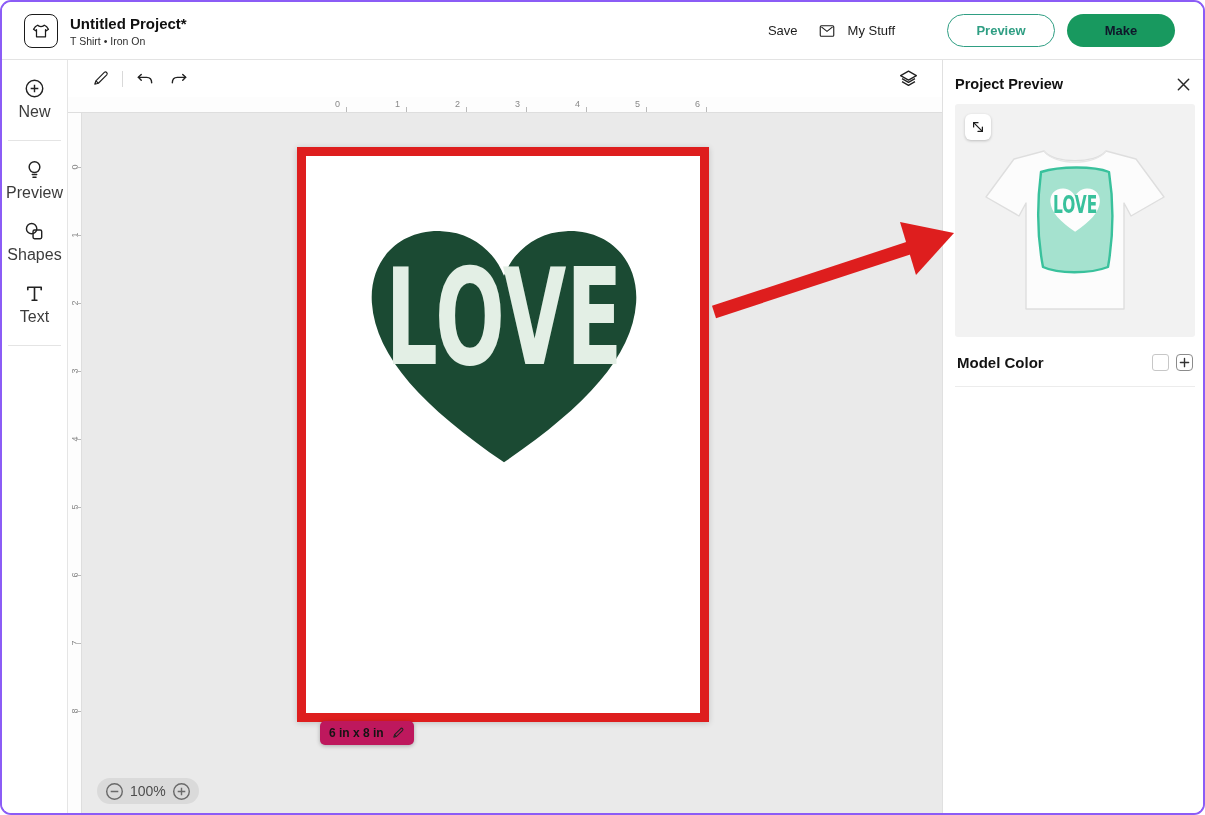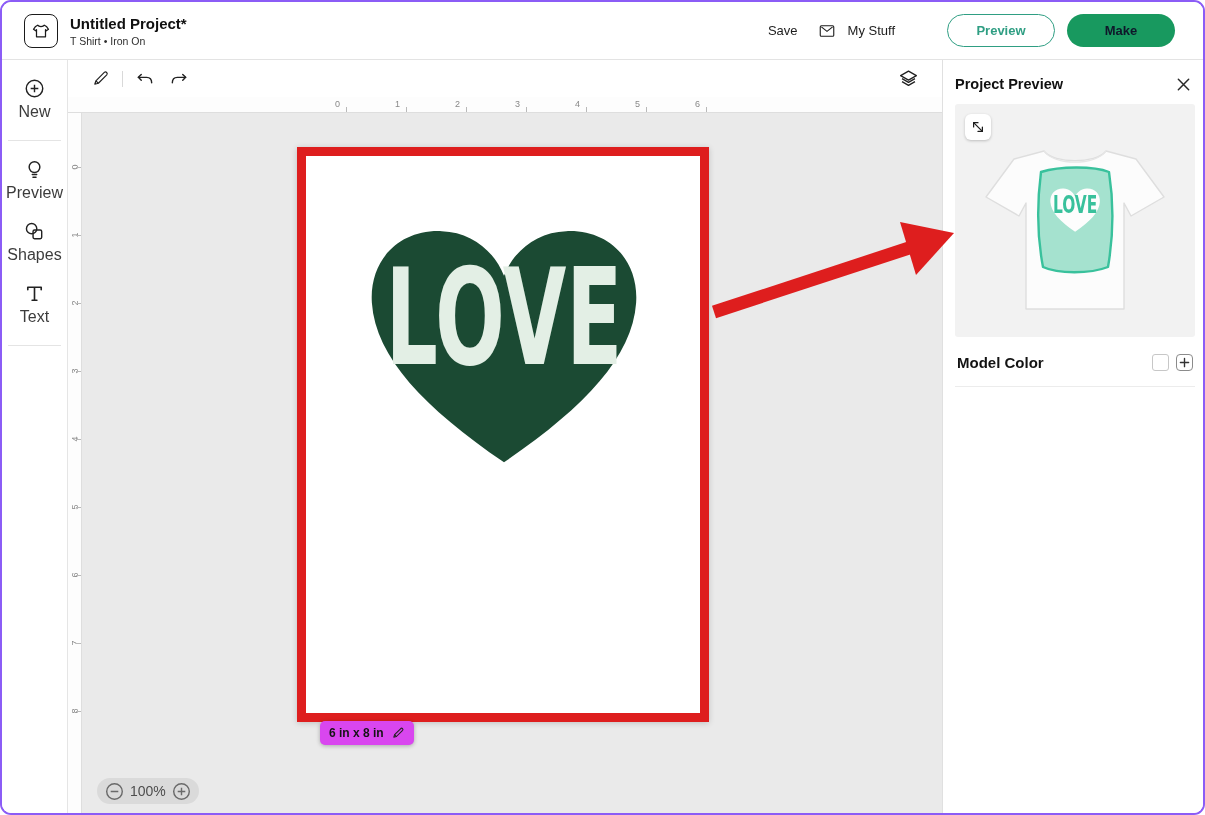--- a/index.html
+++ b/index.html
@@ -40,21 +40,21 @@
   .vruler { position:absolute; left:0; top:53px; width:14px; height:704px; background:#fdfdfd; border-right:1px solid #dedede; z-index:1; }
   .vrl { position:absolute; left:0; width:14px; height:10px; line-height:10px; text-align:center; font-size:9px; color:#888; transform:rotate(-90deg); }
   .vtick { position:absolute; right:0; width:5px; height:1px; background:#b9b9b9; }
 
   .canvas-bg { position:absolute; left:14px; top:53px; width:860px; height:704px; background:var(--canvas-gray,#eaeaea); }
 
   
   .page-wrap { position:absolute; left:229px; top:87px; width:412px; height:575px; background:#fff; border:9px solid var(--annotation-red,#de1e1e); box-shadow:0 1px 6px rgba(0,0,0,0.18); z-index:2; }
   .heart-svg { position:absolute; left:42px; top:46px; width:312px; height:272px; }
 
-  .size-tag { position:absolute; left:252px; top:661px; background:#d946ef; border-radius:5px; box-shadow:0 1px 4px rgba(0,0,0,0.28); padding:5px 9px; display:flex; align-items:center; gap:7px; font-size:12px; font-weight:bold; color:#141414; z-index:3; cursor:pointer; }
+  .size-tag { position:absolute; left:252px; top:661px; background:#be185d; border-radius:5px; box-shadow:0 1px 4px rgba(0,0,0,0.28); padding:5px 9px; display:flex; align-items:center; gap:7px; font-size:12px; font-weight:bold; color:#141414; z-index:3; cursor:pointer; }
 
   .zoom-pill { position:absolute; left:29px; top:718px; height:26px; background:#dadada; border-radius:13px; display:flex; align-items:center; gap:6px; padding:0 8px; z-index:3; }
   .zoom-btn { width:19px; height:19px; display:flex; align-items:center; justify-content:center; cursor:pointer; }
   .zoom-val { font-size:14px; color:#4d4d4d; }
 
   
   .panel { position:absolute; left:940px; top:58px; width:265px; height:757px; background:#fff; border-left:1px solid #e0e0e0; z-index:10; }
   .panel-head { display:flex; align-items:center; justify-content:space-between; padding:14px 14px 10px 12px; }
   .panel-title { font-size:14.5px; font-weight:bold; color:#111; }
   .panel-close { width:20px; height:20px; display:flex; align-items:center; justify-content:center; cursor:pointer; }

